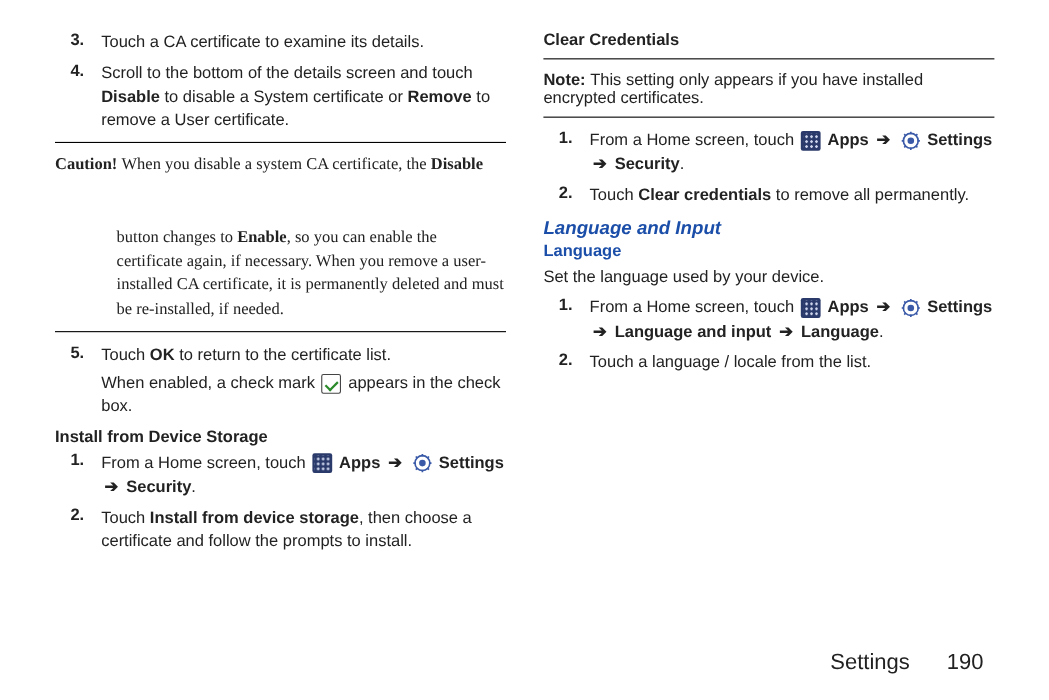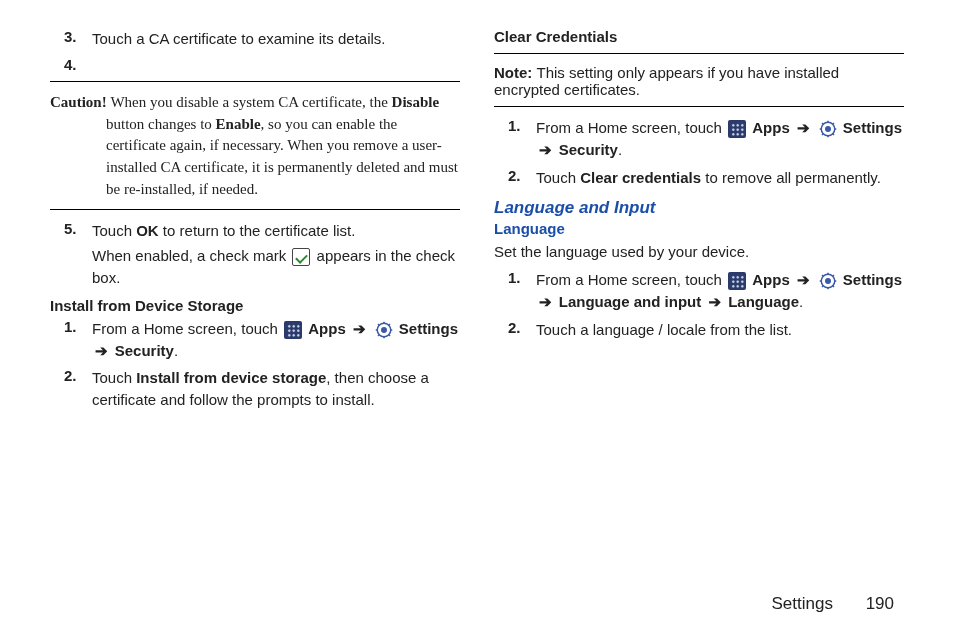--- a/index.html
+++ b/index.html
@@ -39,20 +39,21 @@
     border-top: 1.5px solid #000;
     margin: 8px 0 10px 0;
   }
   .caution-block {
     padding-left: 0;
     line-height: 1.45;
     font-family: Liberation Serif, serif;
   }
   .caution-block .body {
     padding-left: 56px;
+    margin-top: 44px;
   }
   .heading-sm {
     font-weight: bold;
     margin: 8px 0 4px 0;
   }
   .para {
     line-height: 1.45;
     margin-bottom: 6px;
   }
   .section-title {
@@ -107,41 +108,44 @@
     width: 9px; height: 5px;
     border-left: 2.5px solid #2a8a2a;
     border-bottom: 2.5px solid #2a8a2a;
     transform: rotate(-45deg);
   }
   .arrow { font-weight: bold; padding: 0 3px; }
   .footer {
     position: absolute;
     bottom: 22px;
     right: 60px;
-    font-size: 17px;
+    font-size: 20px;
     color: #222;
   }
   .footer .pg { margin-left: 28px; }
 </style>
 </head>
 <body>
 
 <div class="columns">
 
   <div class="col">
 
     <div class="num-item">
       <div class="num">3.</div>
       <div class="txt">
         <span>Touch a CA certificate to examine its details.</span>
       </div>
     </div>
 
     <div class="num-item">
       <div class="num">4.</div>
+      <div class="txt">
+        <span>Scroll to the bottom of the details screen and touch </span><span class="bold">Disable</span><span> to disable a System certificate or </span><span class="bold">Remove</span><span> to remove a User certificate.</span>
+      </div>
     </div>
 
     <hr class="rule">
     <div class="caution-block">
       <span class="bold">Caution! </span><span>When you disable a system CA certificate, the </span><span class="bold">Disable</span>
       <div class="body">
         <span> button changes to </span><span class="bold">Enable</span><span>, so you can enable the certificate again, if necessary. When you remove a user-installed CA certificate, it is permanently deleted and must be re-installed, if needed.</span>
       </div>
     </div>
     <hr class="rule">

